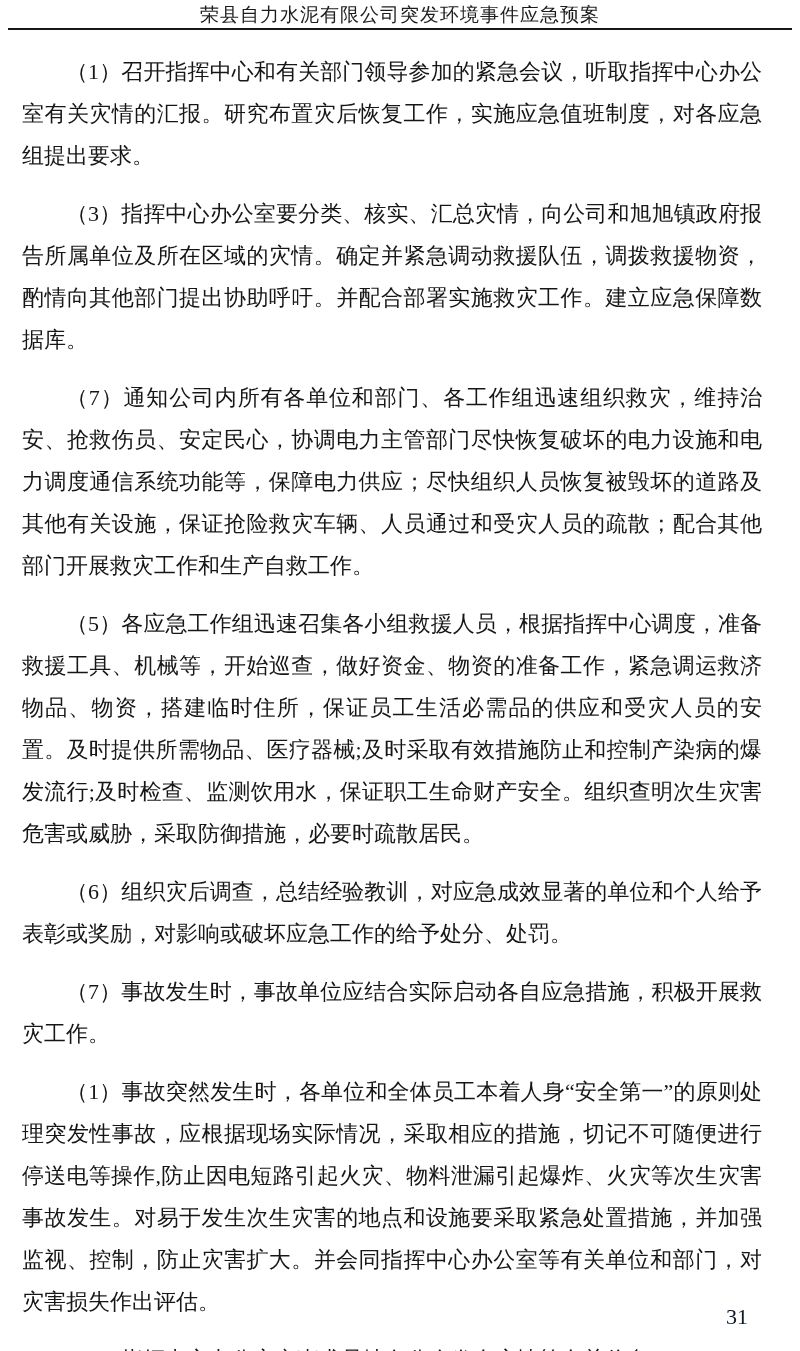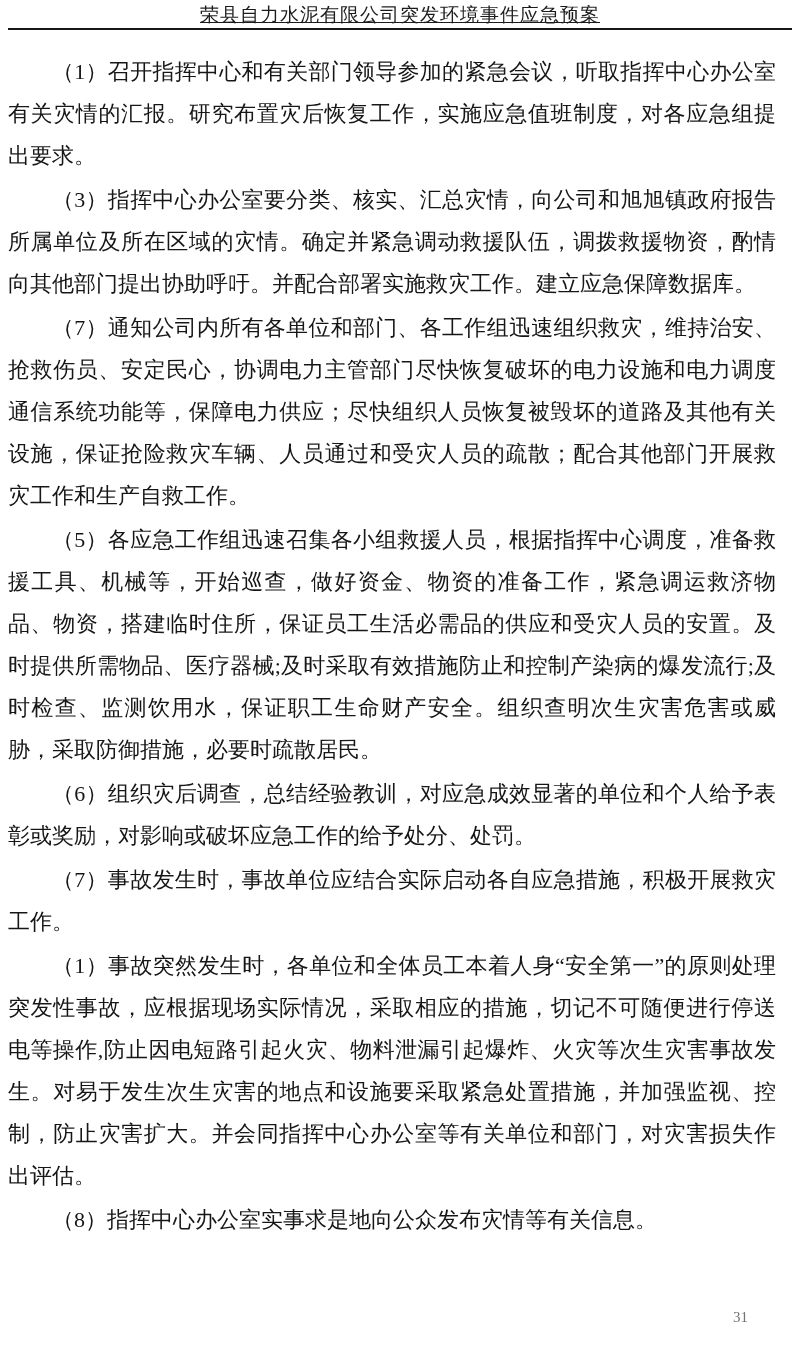--- a/index.html
+++ b/index.html
@@ -12,21 +12,20 @@
     width: 800px;
     height: 1351px;
     background: #ffffff;
     color: #1b1b1b;
     font-family: "Liberation Serif", "DejaVu Serif", serif;
     overflow: hidden;
     box-sizing: border-box;
   }
   .doc-header {
     padding-top: 4px;
-    text-decoration: underline;
   }
   .doc-header-title {
     text-align: center;
     font-size: 19px;
     line-height: 22px;
     letter-spacing: 1px;
     color: #1b1b1b;
   }
   .doc-header-rule {
     width: 784px;
@@ -37,31 +36,31 @@
   }
   .doc-body {
     margin: 21px 22px 0 6px;
     font-size: 22px;
     line-height: 42px;
     text-align: justify;
     text-justify: inter-ideograph;
     color: #161616;
   }
   .doc-body p {
-    margin: 2px;
+    margin: 16px;
     padding: 0;
     text-indent: 2em;
   }
   .page-number {
     position: absolute;
     right: 52px;
     bottom: 24px;
-    font-size: 15px;
+    font-size: 22px;
     line-height: 20px;
-    color: #737373;
+    color: #0f172a;
   }
 </style>
 </head>
 <body>
 
 <div class="page">
 
   <div class="doc-header">
     <div class="doc-header-title">荣县自力水泥有限公司突发环境事件应急预案</div>
     <div class="doc-header-rule"></div>

